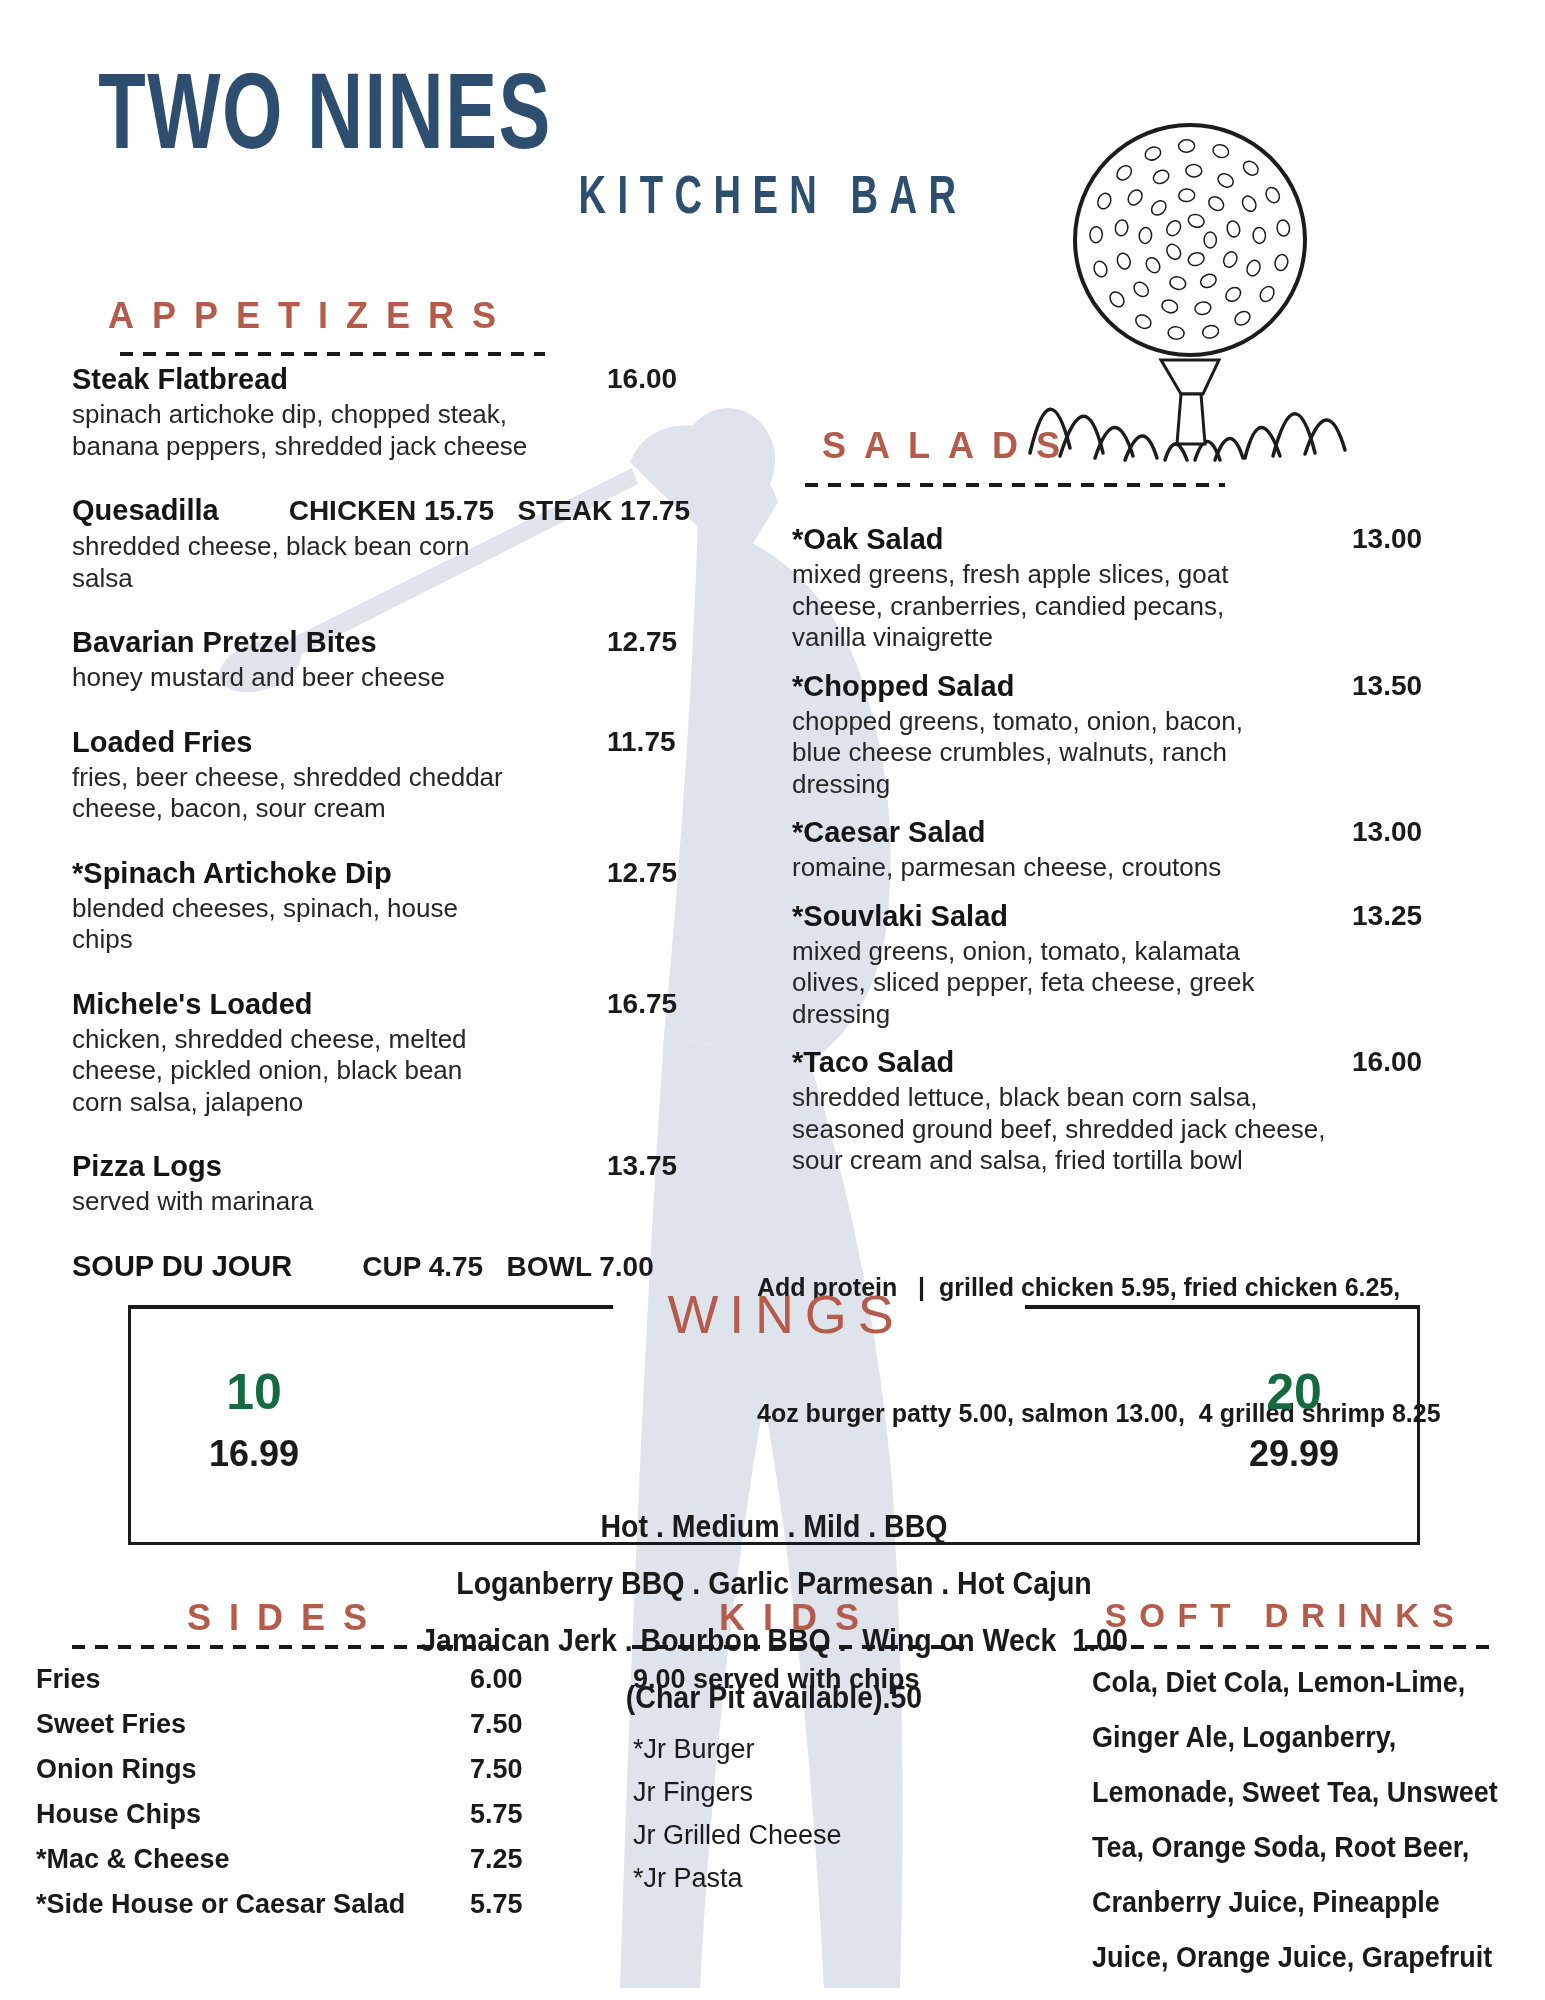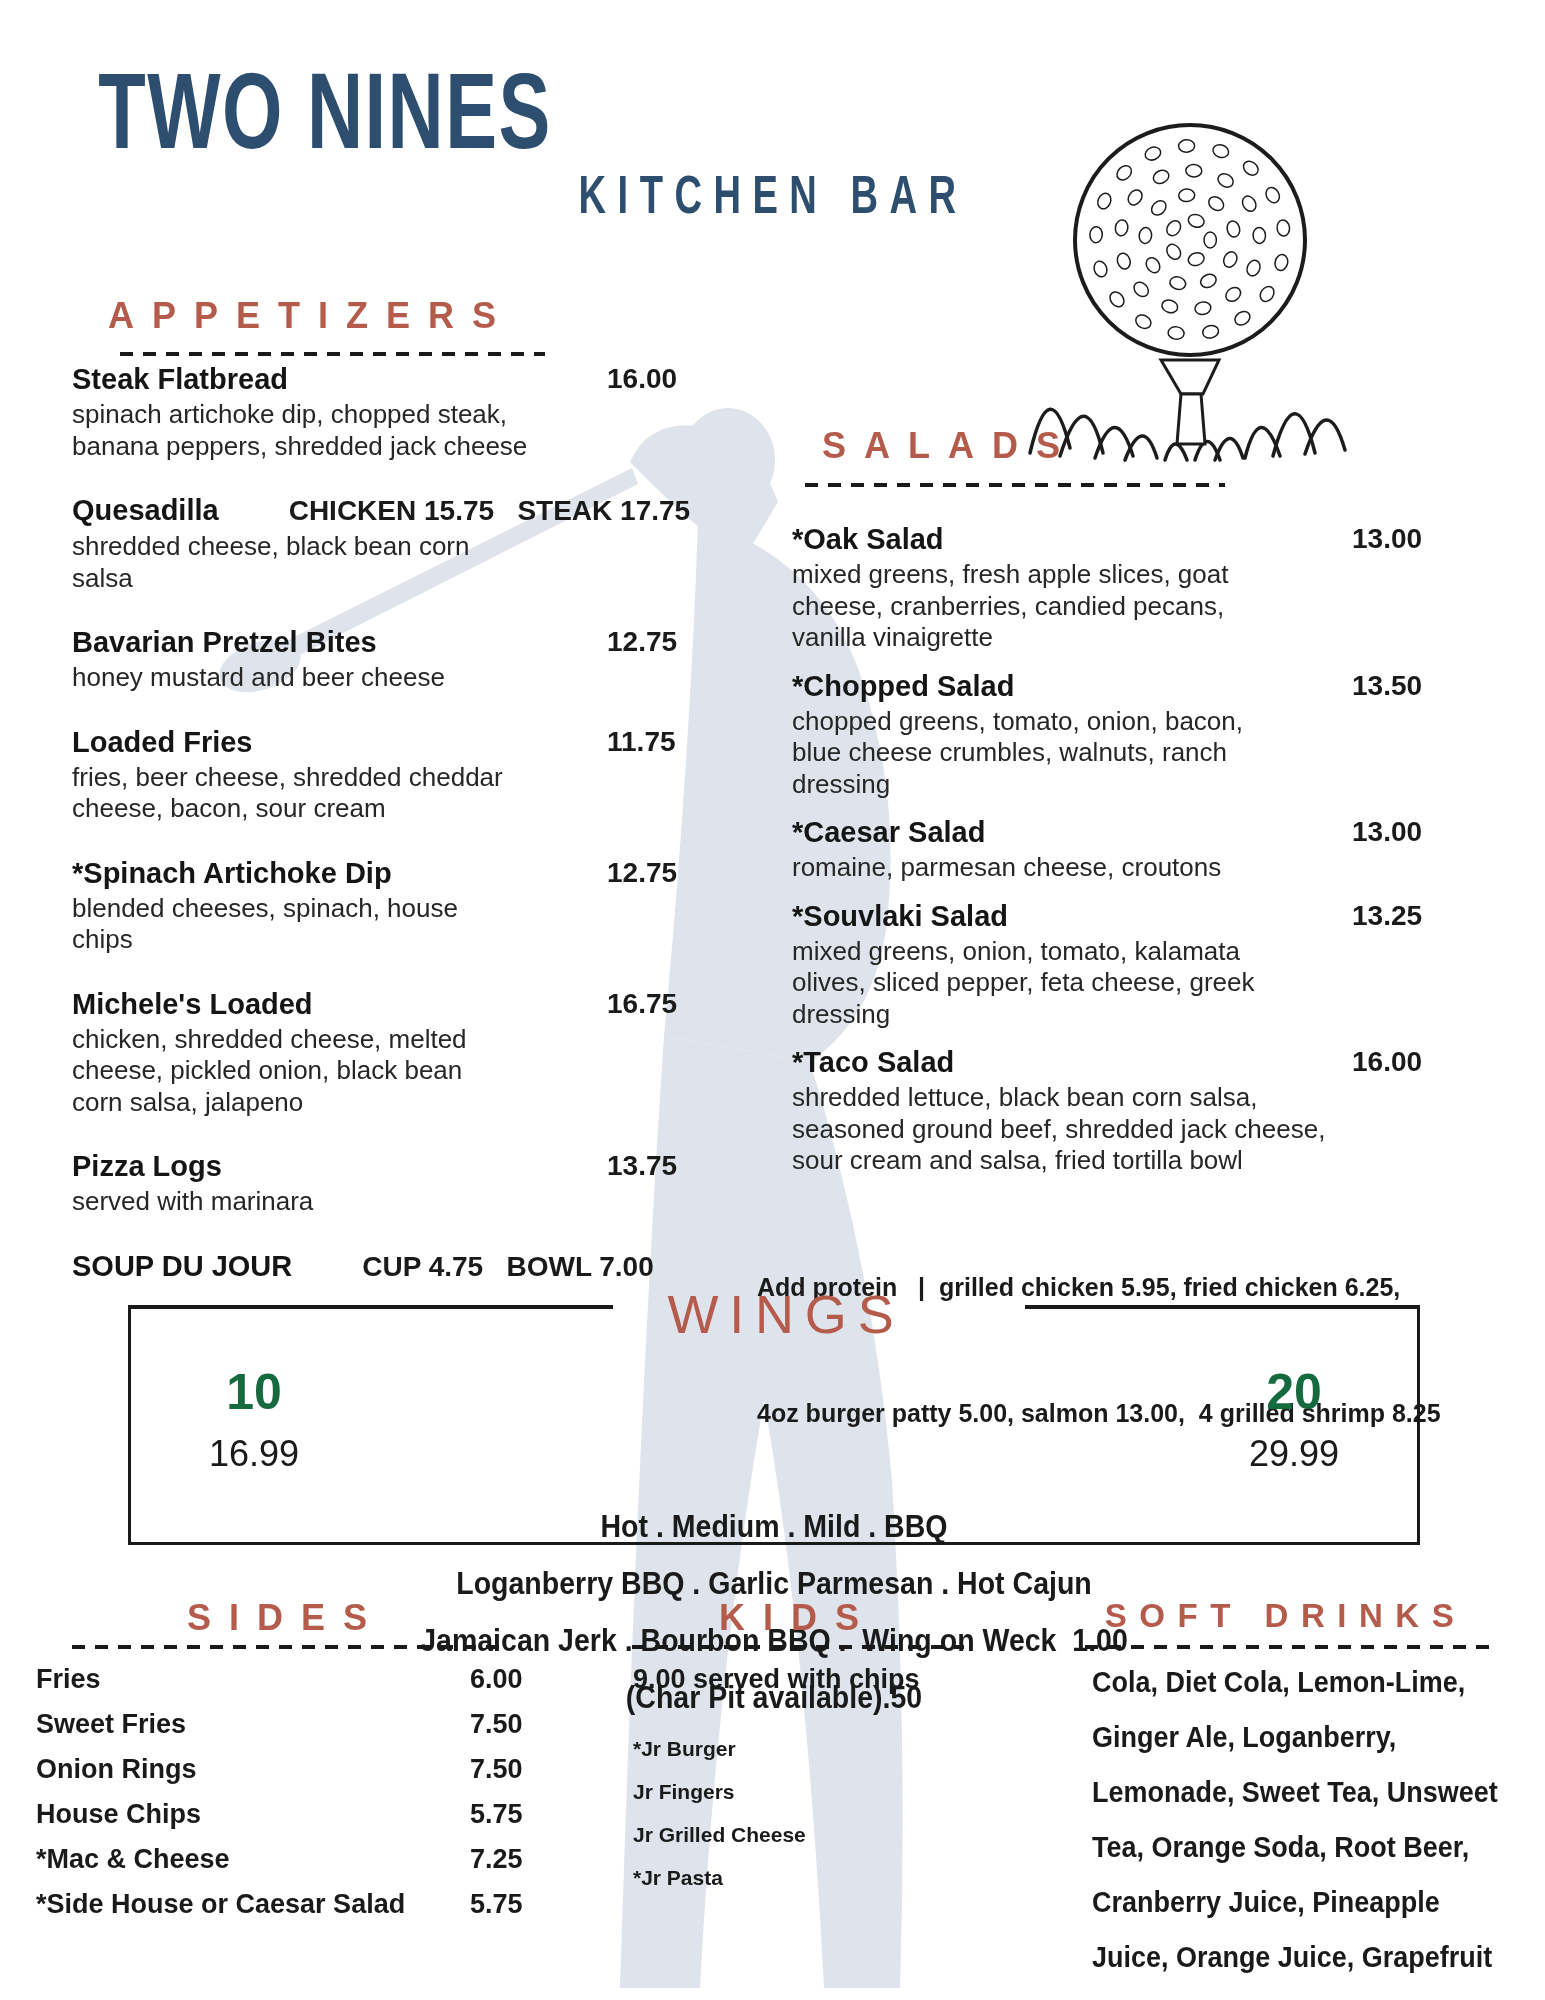--- a/index.html
+++ b/index.html
@@ -56,27 +56,27 @@
   .wings-box::before{content:"";position:absolute;top:0;left:0;width:37.5%;height:3.5px;background:var(--ink)}
   .wings-box::after{content:"";position:absolute;top:0;right:0;width:30.5%;height:3.5px;background:var(--ink)}
   .wings-title{position:absolute;top:0;left:50%;transform:translate(-50%,-55%);margin:12px;
     color:var(--terracotta);font-size:54px;font-weight:400;letter-spacing:.2em;white-space:nowrap}
   .flavors{margin:22px auto 0;text-align:center;font-weight:600;font-size:31px;line-height:57px;
     transform:scaleX(.92);transform-origin:50% 0;white-space:pre}
   .wing-size{position:absolute;top:62px;width:190px;text-align:center}
   .wing-size.left{left:28px}
   .wing-size.right{right:28px}
   .wing-count{color:var(--green);font-size:50px;font-weight:800;line-height:1}
-  .wing-price{font-size:36px;font-weight:400;margin-top:16px}
+  .wing-price{font-size:36px;font-weight:700;margin-top:16px}
 
   
   .side-row{position:relative;margin-bottom:11px;font-weight:700;font-size:27px;line-height:34px}
   .side-price{position:absolute;left:434px;top:0;white-space:pre}
   .kids-note{font-weight:700;font-size:27px;line-height:34px;margin-bottom:36px}
-  .kid-item{font-weight:700;font-size:21px;line-height:34px;margin-bottom:9px}
+  .kid-item{font-weight:400;font-size:27px;line-height:34px;margin-bottom:9px}
   .drinks-text{position:absolute;left:1092px;top:1655px;width:470px;font-weight:700;font-size:29px;
     line-height:55px;white-space:pre-line;transform:scaleX(.93);transform-origin:0 0}
 </style>
 </head>
 <body>
 
 <div class="layer" id="watermark">
   <svg viewBox="0 0 1545 2000" width="1545" height="2000">
     <g fill="var(--watermark)">
 

